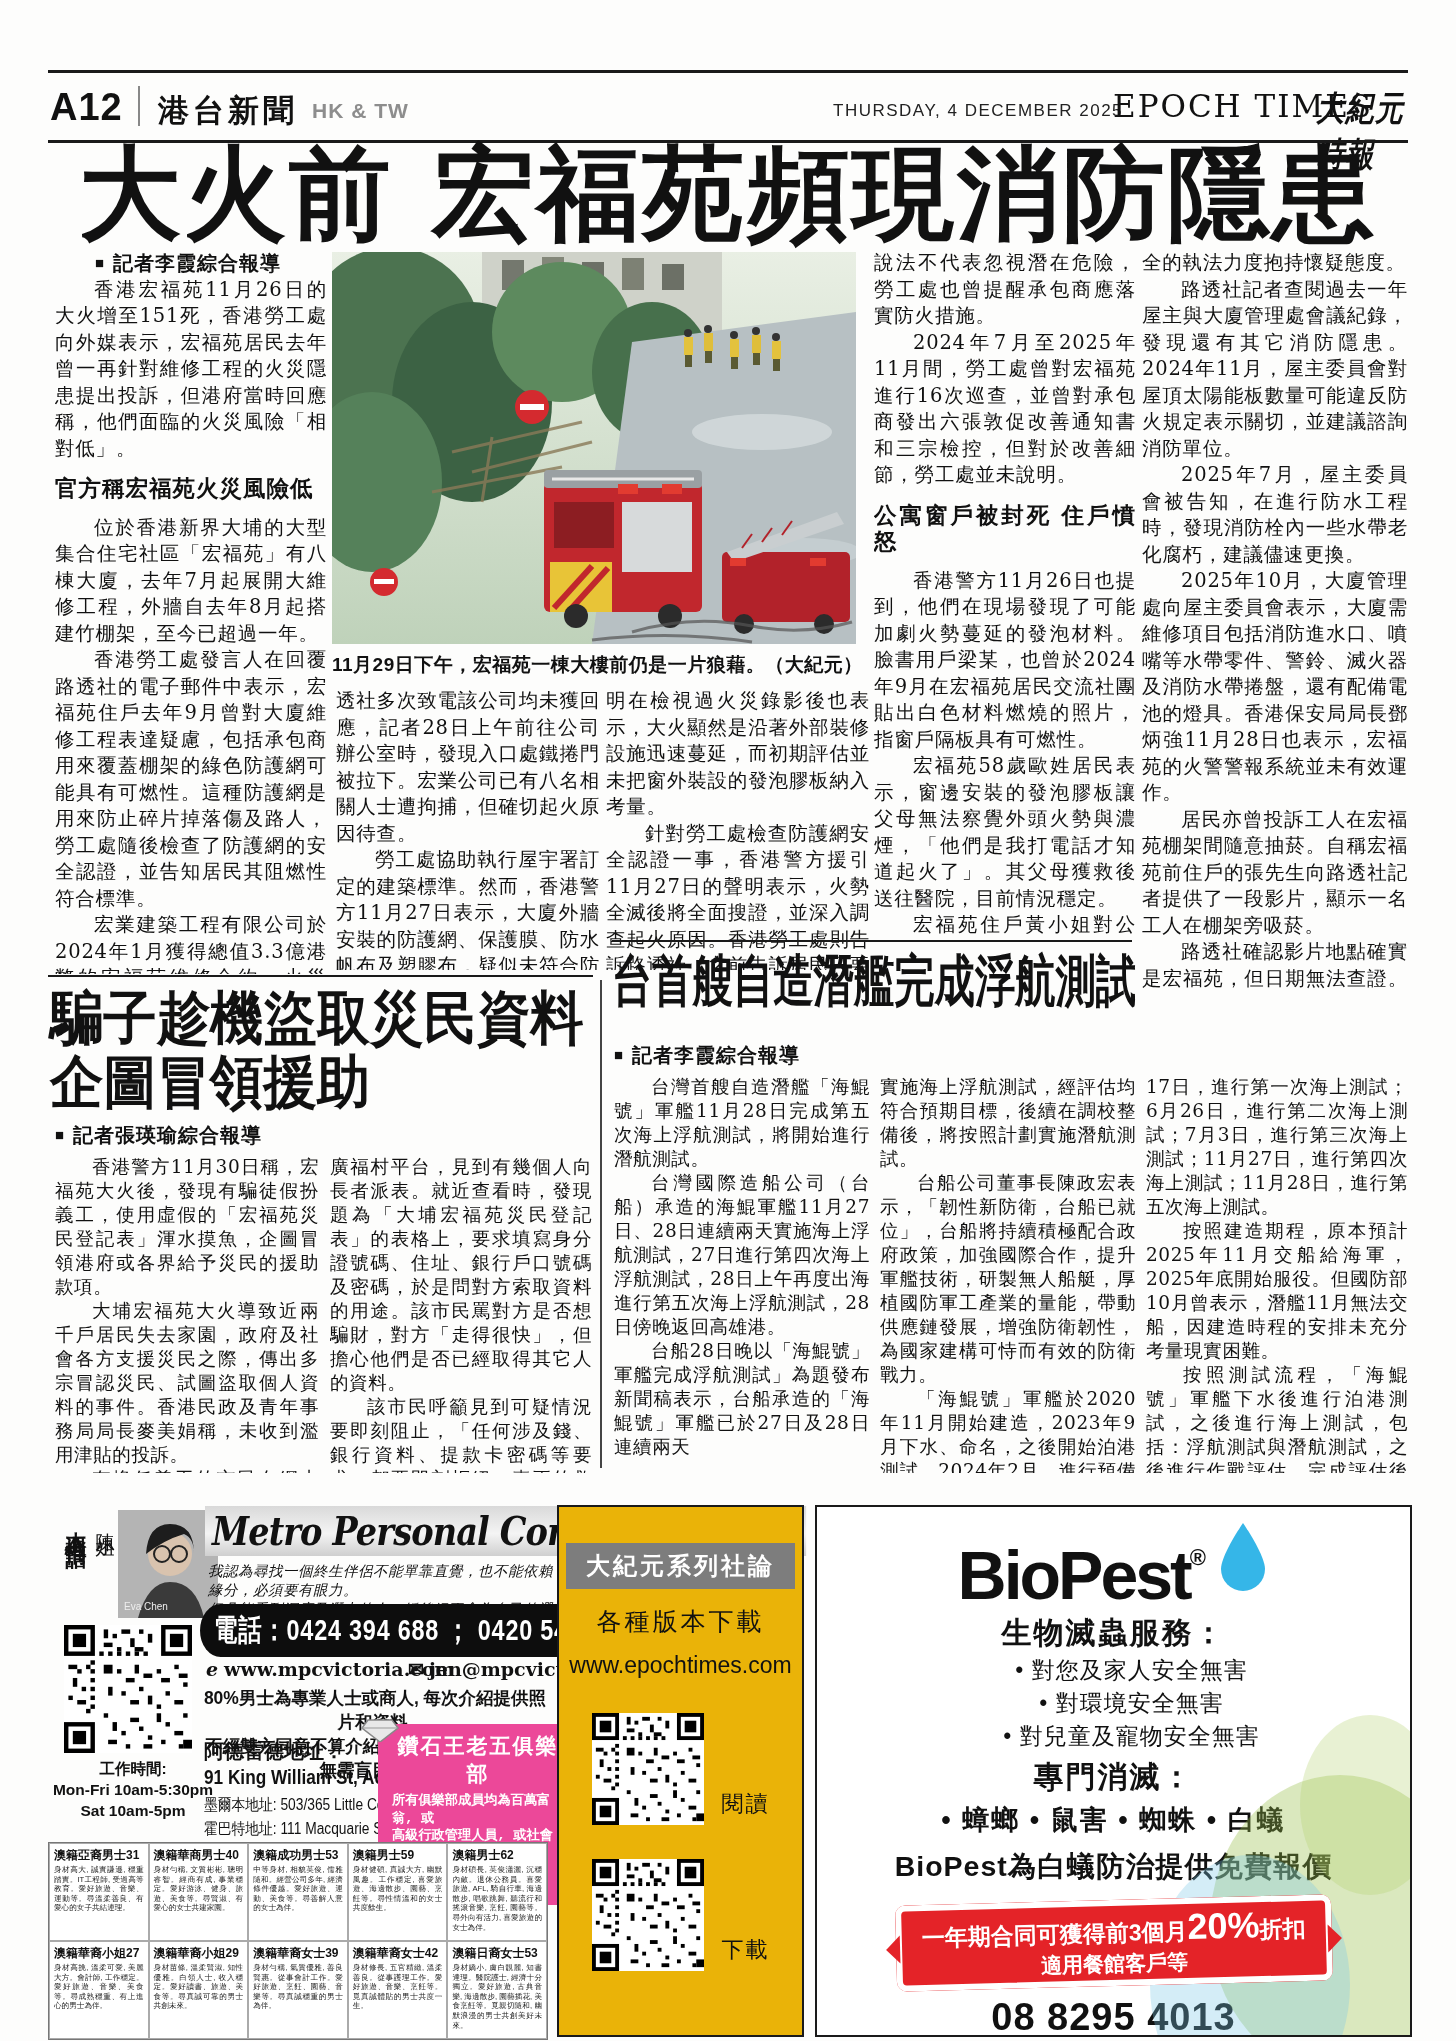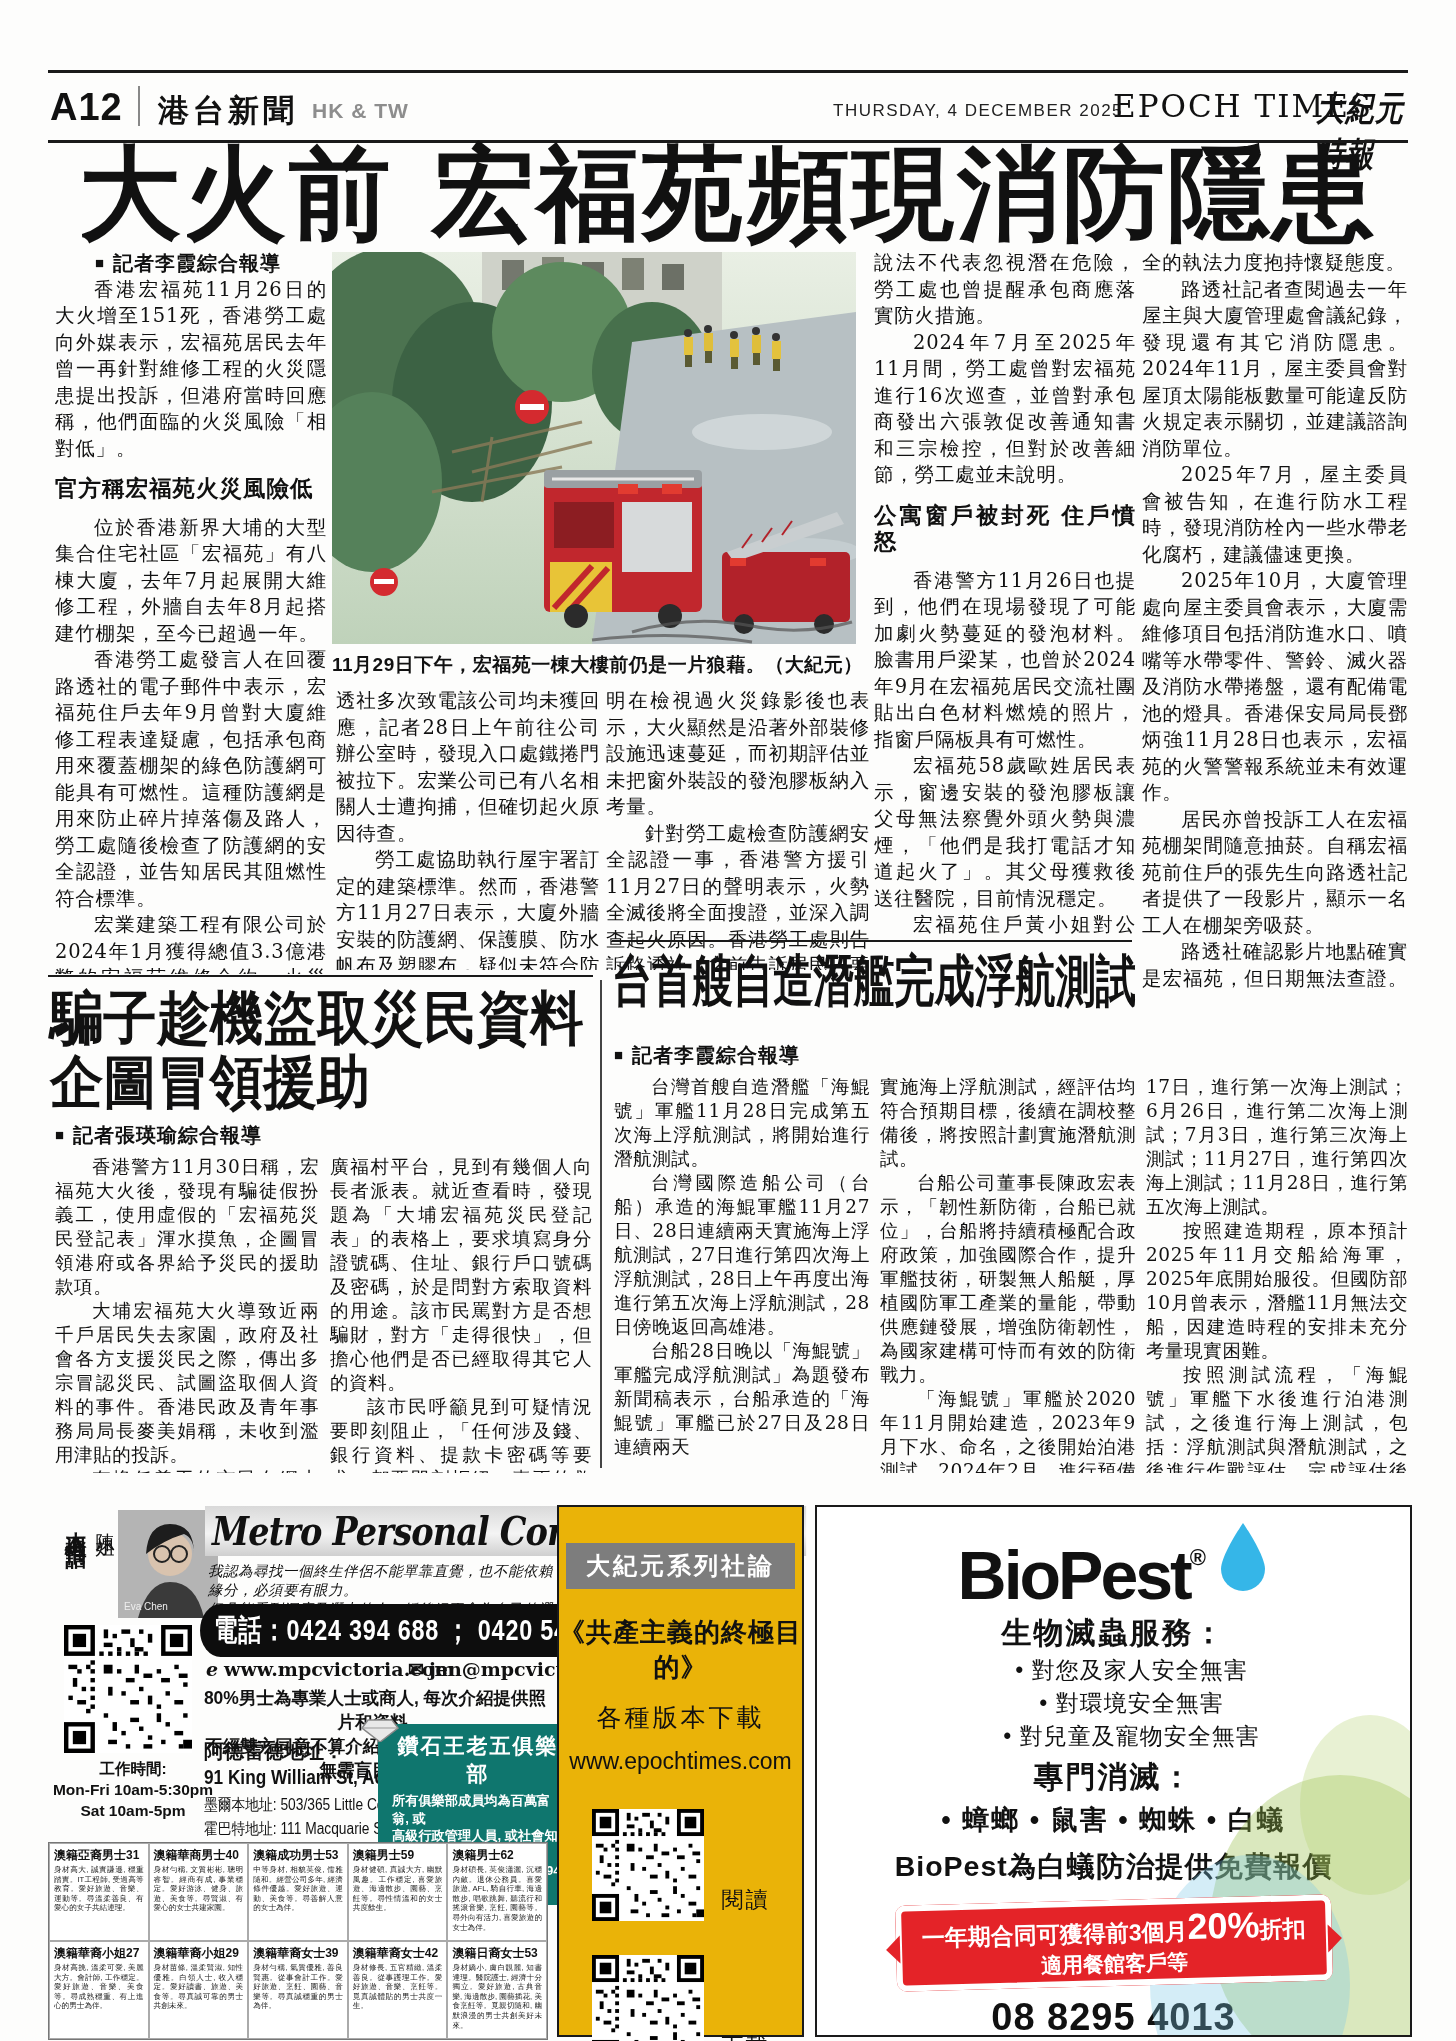--- a/index.html
+++ b/index.html
@@ -35,21 +35,21 @@
   .mtitle{font-family:"DejaVu Serif",serif;font-style:italic;font-weight:900;font-size:39px;white-space:nowrap;
           background:linear-gradient(#d9d9d9,#f4f4f4 55%,#cfcfcf);padding:2px 8px;letter-spacing:-1px;}
   .mslogan{font-style:italic;font-size:14.5px;line-height:19px;letter-spacing:.5px;}
   .mphone{background:#0d0d0d;color:#fff;border-radius:30px;font-family:"Liberation Sans",sans-serif;
           font-weight:bold;font-size:30px;padding:6px 18px;white-space:nowrap;letter-spacing:1px;}
   .mweb{font-family:"DejaVu Serif",serif;font-weight:bold;font-size:19px;}
   .mpromo{font-family:"Liberation Sans",sans-serif;font-weight:bold;font-size:17.5px;text-align:center;line-height:24px;}
   .maddr-h{font-family:"Liberation Sans",sans-serif;font-weight:bold;font-size:20px;}
   .maddr-b{font-family:"Liberation Sans",sans-serif;font-weight:bold;font-size:21px;}
   .maddr-s{font-family:"Liberation Sans",sans-serif;font-size:16px;line-height:24px;}
-  .club{background:#0f766e;color:#fff;border-radius:8px;padding:8px 10px 8px 14px;font-family:Liberation Sans, sans-serif;}
+  .club{background:#ec4899;color:#fff;border-radius:8px;padding:8px 10px 8px 14px;font-family:Liberation Mono, monospace;}
   .club-t{font-weight:bold;font-size:21px;letter-spacing:2px;text-align:center;margin-bottom:4px;}
   .club-l{font-size:13.2px;line-height:17.5px;font-weight:bold;}
   .hours{font-family:"Liberation Sans",sans-serif;font-weight:bold;font-size:15.5px;text-align:center;line-height:21px;}
   
   .lgrid{position:absolute;display:grid;grid-template-columns:repeat(5,1fr);grid-template-rows:repeat(2,1fr);
          border:1.5px solid #777;background:#fff;}
   .lcell{border:1px solid #aaa;padding:3px 4px;overflow:hidden;}
   .lt{font-family:"Liberation Sans",sans-serif;font-weight:bold;font-size:12px;margin:0 0 1px 0;}
   .ld{font-family:"Liberation Sans",sans-serif;font-size:7.6px;line-height:9.6px;text-align:justify;color:#222;}
   
@@ -459,21 +459,20 @@
         <p class="ld" style="margin:0">身材修長, 五官精緻, 溫柔善良。從事護理工作。愛好旅遊、音樂、烹飪等。覓真誠體貼的男士共度一生。</p>
       </div>
     <div class="lcell">
         <p class="lt">澳籍日裔女士53</p>
         <p class="ld" style="margin:0">身材嬌小, 膚白靚麗, 知書達理。醫院護士, 經濟十分獨立。愛好旅遊, 古典音樂, 海邊散步, 園藝插花, 美食烹飪等。覓親切隨和, 幽默浪漫的男士共創美好未來。</p>
       </div>
   </div>
 
   <div class="ebox" style="left:557px;top:1505px;width:243px;height:528px">
     <div class="ehead">大紀元系列社論</div>
-    <div class="etitle">《共產主義的終極目的》</div>
     <div class="esub">各種版本下載</div>
     <div class="eurl">www.epochtimes.com</div>
     <div class="qrrow">
       <svg class="qr">
           <use href="#qr" width="112" height="112"></use>
         </svg>
       <span class="qlabel">閱讀</span>
     </div>
     <div class="qrrow">
       <svg class="qr">

